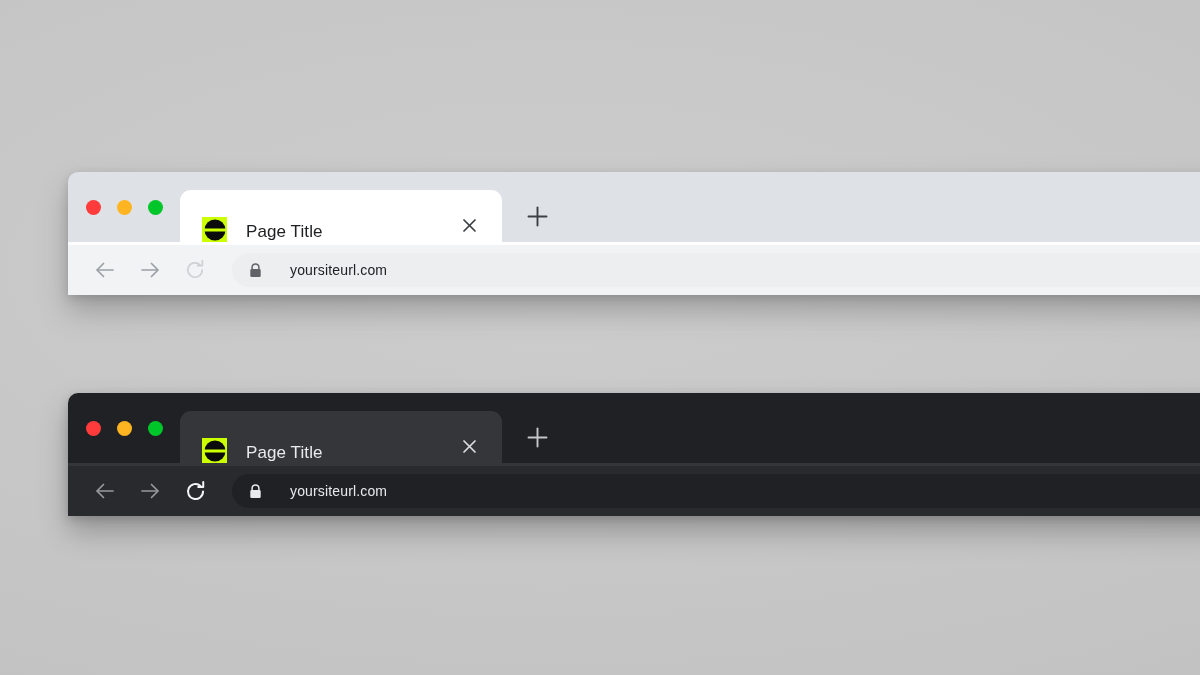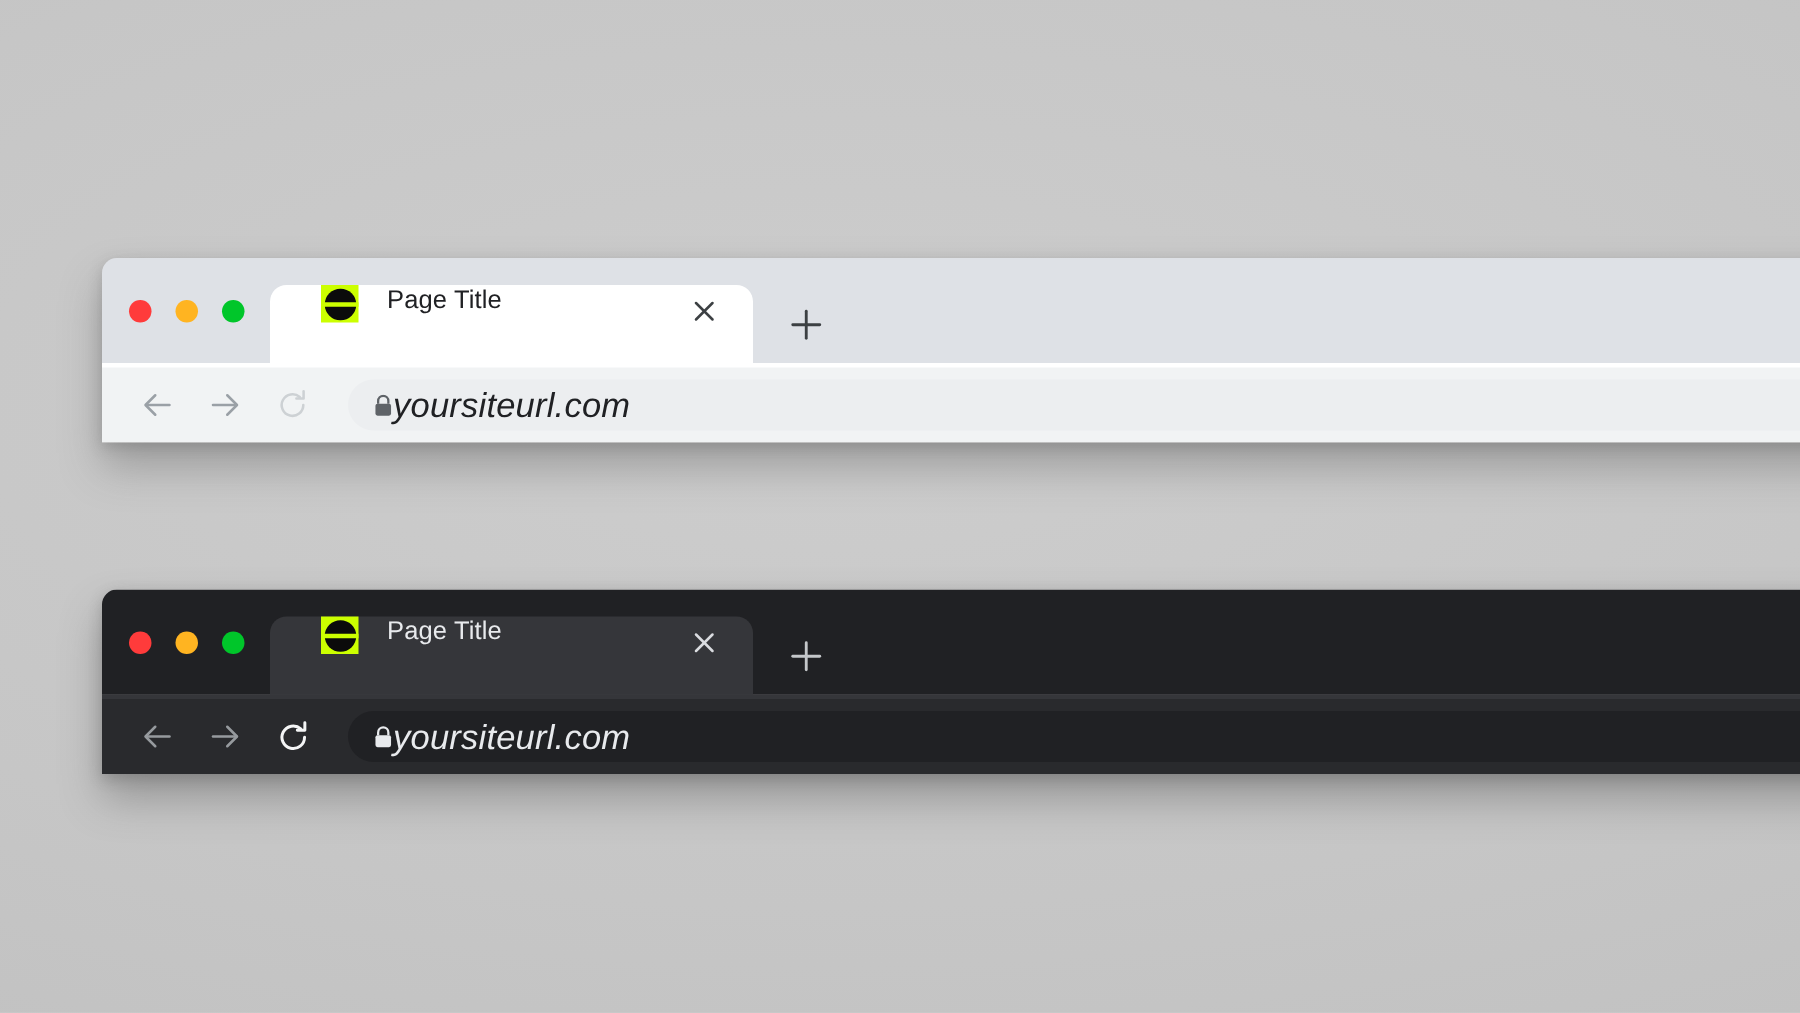--- a/index.html
+++ b/index.html
@@ -66,22 +66,22 @@
   .dot.red    { background: #ff3b3b; }
   .dot.yellow { background: #ffb421; }
   .dot.green  { background: #00c62a; }
 
   .tab {
     position: relative;
     height: 52px;
     width: 322px;
     border-radius: 11px 11px 0 0;
     display: flex;
-    align-items: flex-start;
-    padding: 0 0 0 12px;
+    align-items: flex-end;
+    padding: 0 0 0 0;
     box-sizing: border-box;
   }
   .light .tab { background: #ffffff; }
   .dark  .tab { background: #35363a; }
 
   .favicon {
     width: 25px;
     height: 25px;
     margin-left: 22px;
     flex: 0 0 auto;
@@ -200,25 +200,24 @@
     flex: 0 0 auto;
     display: flex;
     align-items: center;
     justify-content: center;
   }
   .lock svg { display: block; }
   .light .lock svg { fill: #5f6368; }
   .dark  .lock svg { fill: #e8eaed; }
 
   .url-text {
-    margin-left: 0;
-    font-size: 23px;
+    margin-left: 28px;
+    font-size: 14px;
     letter-spacing: 0.15px;
     white-space: nowrap;
-    font-style: italic;
   }
   .light .url-text { color: #202124; }
   .dark  .url-text { color: #e8eaed; }
 </style>
 </head>
 <body>
 
 <div class="backdrop"></div>
 
 <div class="browser light">

